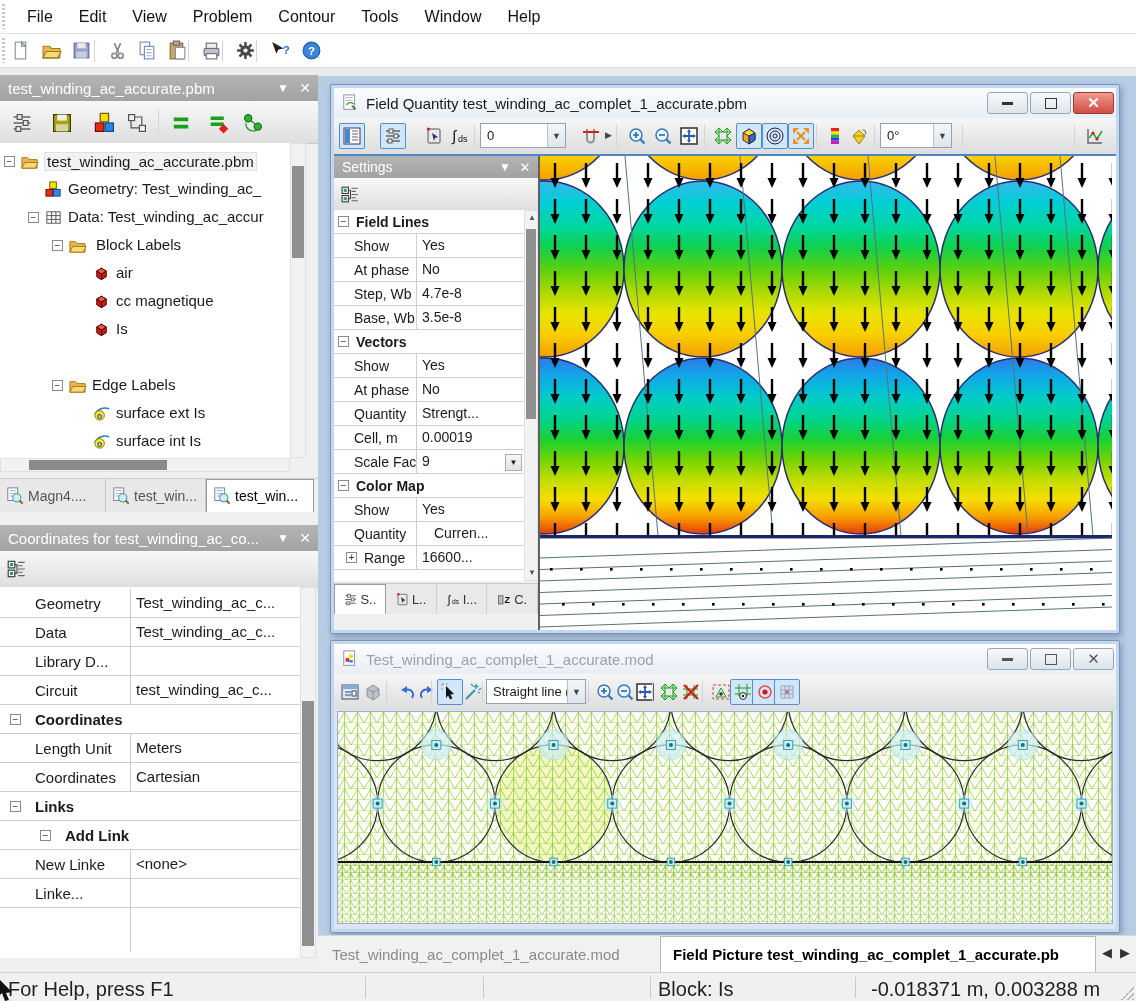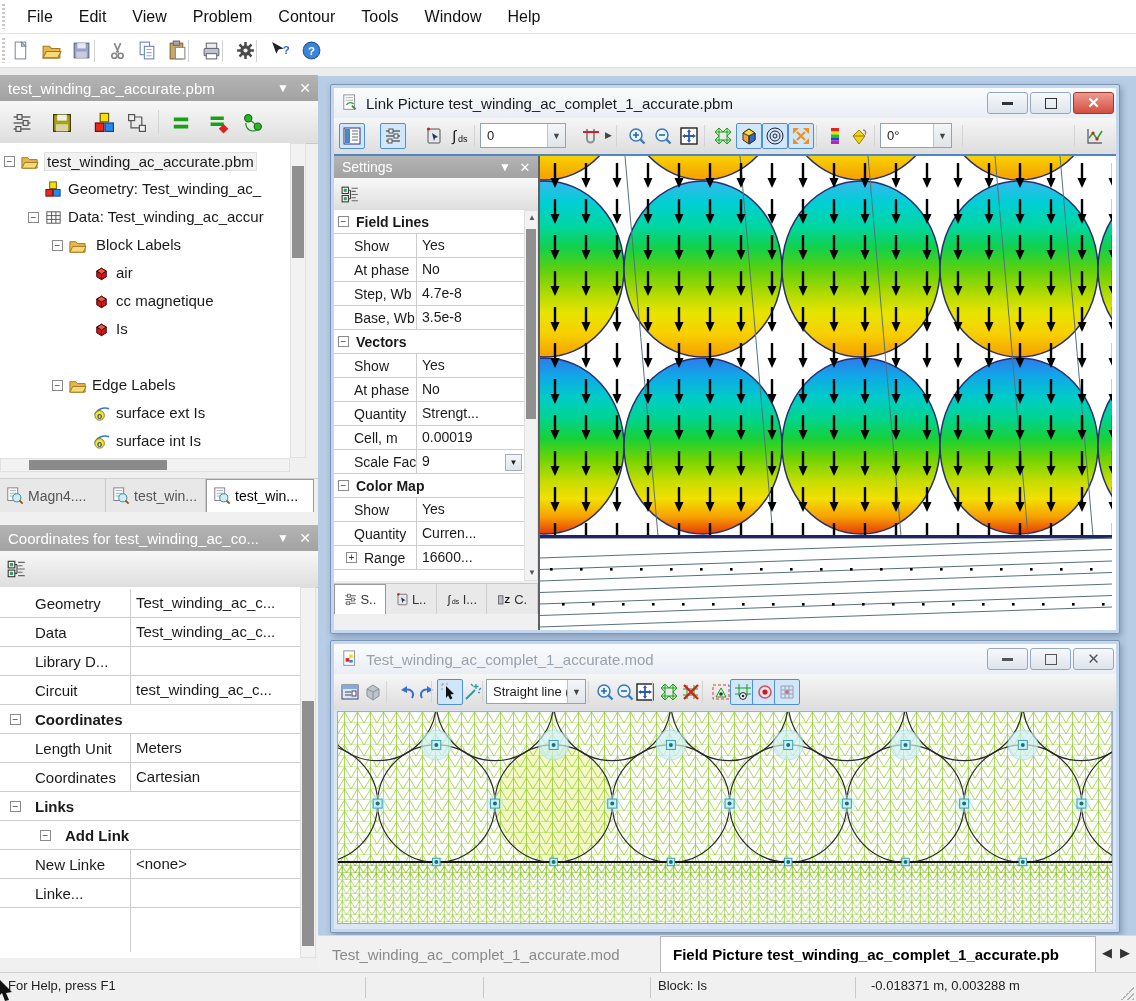--- a/index.html
+++ b/index.html
@@ -51,21 +51,21 @@
   
   #settings-panel{position:absolute;left:0;top:0;width:206px;bottom:0;background:#f0f0f0;border-right:2px solid #5f6066;box-sizing:border-box;}
   #settings-grid .grid-row{font-size:14px;}
   .sp-tabs{position:absolute;left:0;right:0;bottom:16px;height:30px;background:#e9e9e9;border-top:1px solid #c8c8c8;display:flex;}
   .sp-tab{flex:1;display:flex;align-items:center;justify-content:center;gap:2px;font-size:13px;color:#333;border-right:1px solid #cfcfcf;background:#e9e9e9;}
   .sp-tab.active{background:#fff;border:1px solid #9a9a9a;border-bottom:none;}
   
   #mdi-tabbar{left:318px;top:935px;width:818px;height:37px;background:#f1f1f1;border-top:1px solid #d8d8d8;}
   .mdi-tab{position:absolute;top:0;height:36px;display:flex;align-items:center;padding:0 12px;font-size:15px;color:#8a8a8a;white-space:nowrap;overflow:hidden;box-sizing:border-box;}
   .mdi-tab.active{background:#fff;color:#000;font-weight:bold;border:1px solid #b8b8b8;border-bottom:none;}
-  #statusbar{left:0;top:972px;width:1136px;height:29px;background:#f0f0f0;border-top:1px solid #d0d0d0;font-size:13px;color:#222;}
+  #statusbar{left:0;top:972px;width:1136px;height:29px;background:#f0f0f0;border-top:1px solid #d0d0d0;font-size:20px;color:#222;}
   .st-div{position:absolute;top:4px;bottom:4px;width:1px;background:#c9c9c9;}
   .st-text{position:absolute;top:5px;white-space:nowrap;}
   #resize-grip{position:absolute;right:2px;bottom:2px;width:13px;height:13px;background:
     linear-gradient(135deg,transparent 0 50%,#b0b0b0 50% 57%,transparent 57% 71%,#b0b0b0 71% 78%,transparent 78% 92%,#b0b0b0 92% 100%);}
   svg{display:block;}
   text{font-family:"Liberation Sans",sans-serif;}
 </style>
 </head>
 <body>
 
@@ -470,21 +470,21 @@
       <div class="win-inner">
         <div class="titlebar">
           <span class="ic">
             <svg width="18" height="18" viewBox="0 0 20 20">
               <rect x="2" y="1" width="12" height="16" fill="#fff" stroke="#889"></rect>
               <path d="M4 4h8M4 7h8" stroke="#aab"></path>
               <path d="M5 12c2-3 5-3 8-1" stroke="#2a9a2a" stroke-width="1.4" fill="none"></path>
               <path d="M11 13l4 4" stroke="#338833" stroke-width="2"></path>
             </svg>
           </span>
-          <span style="margin-left: 6px;">Link Picture test_winding_ac_complet_1_accurate.pbm</span>
+          <span style="margin-left: 6px;">Field Quantity test_winding_ac_complet_1_accurate.pbm</span>
         </div>
         <div class="wbtn" style="right: 88px;">
           <span style="display:inline-block;width:11px;height:3px;background:#333;"></span>
         </div>
         <div class="wbtn" style="right: 45px;">
           <span style="display:inline-block;width:10px;height:9px;border:1.5px solid #333;"></span>
         </div>
         <div class="wbtn close-active" style="right: 2px;">✕</div>
         <div class="win-toolbar">
           <div class="tbtn tog" style="left: 5px; top: 5px;">
@@ -721,21 +721,21 @@
                 <span class="grid-label bold" style="position: absolute; left: 22px;">Color Map</span>
               </div>
               <div class="grid-row" style="top: 288px; width: 190px; height: 24px;">
                 <span class="grid-label" style="position: absolute; left: 20px; width: 62px;">Show</span>
                 <div class="cell-div" style="left: 82px; top: 0px; height: 24px;"></div>
                 <span class="grid-value" style="left: 88px; width: 82px; top: 3px;">Yes</span>
               </div>
               <div class="grid-row" style="top: 312px; width: 190px; height: 24px;">
                 <span class="grid-label" style="position: absolute; left: 20px; width: 62px;">Quantity</span>
                 <div class="cell-div" style="left: 82px; top: 0px; height: 24px;"></div>
-                <span class="grid-value" style="left: 88px; width: 82px; top: 3px;">Curren...</span>
+                <span class="grid-value" style="left: 100px; width: 82px; top: 3px;">Curren...</span>
               </div>
               <div class="grid-row" style="top: 336px; width: 190px; height: 24px;">
                 <div class="expander" style="left: 12px; top: 6px;">+</div>
                 <span class="grid-label" style="position: absolute; left: 30px; width: 52px;">Range</span>
                 <div class="cell-div" style="left: 82px; top: 0px; height: 24px;"></div>
                 <span class="grid-value" style="left: 88px; width: 82px; top: 3px;">16600...</span>
               </div>
             </div>
             <div class="vscroll" style="left: 190px; top: 54px; width: 14px; height: 371px;">
               <div class="abs" style="left: 0px; top: 0px; width: 14px; height: 14px; font-size: 8px; color: rgb(85, 85, 85); text-align: center; line-height: 14px;">▲</div>

